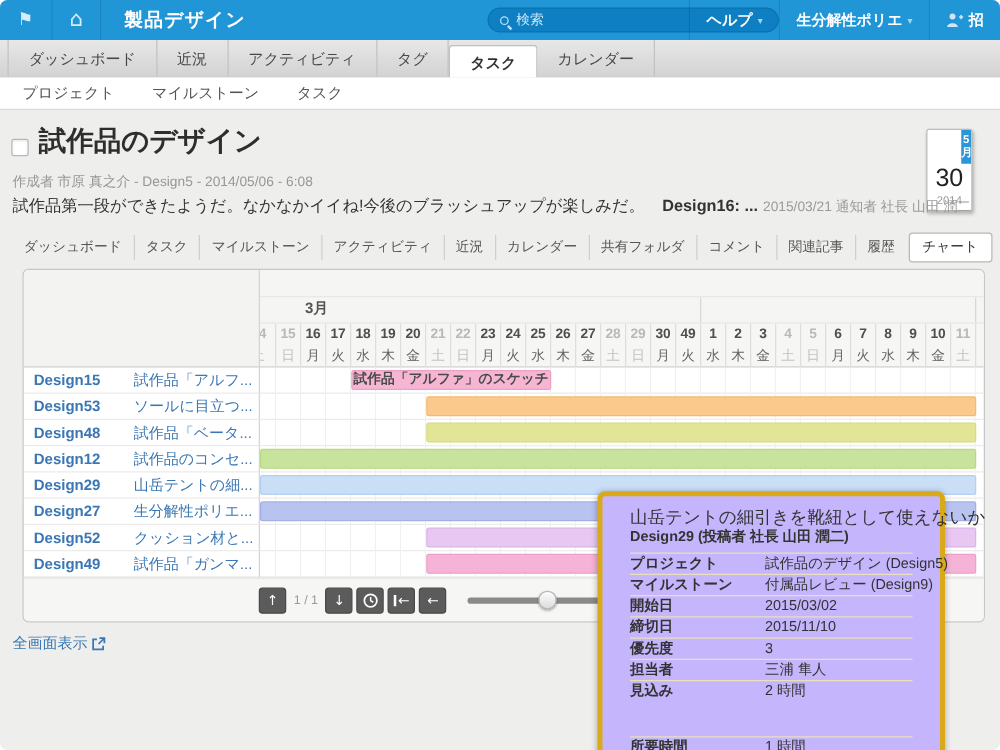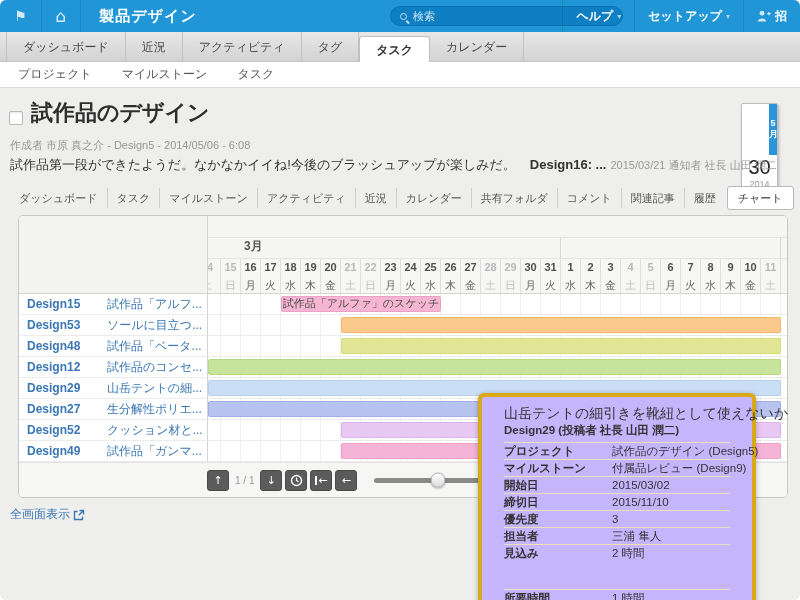--- a/index.html
+++ b/index.html
@@ -30,21 +30,21 @@
   .nav-tab.active { background:#fff; border:1px solid #bfbfbf; border-bottom:none; border-radius:3px 3px 0 0; margin-top:4px; margin-bottom:-1px; line-height:26px; font-weight:bold; color:#333; position:relative; z-index:2; }
 
   
   .sub-nav { position:absolute; left:0; top:62px; width:800px; height:26px; background:#fff; border-bottom:1px solid #d9d9d7; display:flex; align-items:center; padding-left:18px; }
   .sub-item { font-size:12px; color:#555; margin-right:30px; }
 
   
   .checkbox { position:absolute; left:9px; top:111px; width:14px; height:14px; background:#fff; border:1px solid #b9b9b9; border-radius:2px; box-shadow:inset 0 1px 2px rgba(0,0,0,.1); }
   .issue-title { position:absolute; left:31px; top:98px; font-size:22px; font-weight:bold; color:#2e2e2e; }
   .date-badge { position:absolute; left:741px; top:103px; width:37px; background:#fff; border:1px solid #bdbdbd; border-radius:2px; box-shadow:1px 2px 3px rgba(0,0,0,.25); overflow:hidden; text-align:center; }
-  .db-month { background:#2b95d9; color:#fff; font-size:9px; font-weight:bold; padding:14px 0;margin-left:27px; }
+  .db-month { background:#2b95d9; color:#fff; font-size:9px; font-weight:bold; padding:2px 0;margin-left:27px; }
   .db-day { font-size:20px; color:#222; line-height:24px; }
   .db-year { font-size:9px; color:#999; padding-bottom:3px; }
   .issue-meta { position:absolute; left:10px; top:138px; font-size:11px; color:#979797; }
   .issue-comment { position:absolute; left:10px; top:156px; width:780px; font-size:13px; color:#333; white-space:nowrap; overflow:hidden; }
   .issue-comment .ref { font-weight:bold; margin-left:14px; }
   .issue-comment .refmeta { font-size:11px; color:#9a9a9a; margin-left:4px; }
 
   
   .detail-tabs { position:absolute; left:10px; top:186px; display:flex; align-items:center; height:24px; }
   .dtab { font-size:11px; color:#565656; padding:4px 9px; border-right:1px solid #cfcfcd; line-height:12px; }
@@ -65,21 +65,21 @@
   .mlabel { font-size:12px; font-weight:bold; color:#555; padding-left:36px; white-space:nowrap; }
   .days, .dows { display:flex; background:#f6f6f5; }
   .days { height:17px; }
   .dows { height:18px; border-bottom:1px solid #d4d4d4; }
   .dcell { width:20px; flex:none; border-right:1px solid #dedede; font-size:11px; font-weight:bold; color:#4f4f4f; text-align:center; line-height:17px; overflow:hidden; white-space:nowrap; }
   .dows .dcell { font-weight:normal; font-size:11px; color:#666; line-height:18px; }
   .dcell.we { color:#b9b9b9; }
   .dows .dcell.we { color:#c2c2c2; }
   .dcell.clip { width:13px; text-align:left; text-indent:-7px; }
   .grows {}
-  .grow { position:relative; height:21px; border-bottom:1px solid #ececec; background:repeating-linear-gradient(to right,#efefee 0 1px,transparent 1px 20px); background-position:12px 0; }
+  .grow { position:relative; height:21px; border-bottom:1px solid #ececec; background:repeating-linear-gradient(to right,#efefee 0 1px,transparent 1px 20px); background-position:12px 0;font-weight:bold; }
   .bar { position:absolute; top:2px; height:16px; border:1px solid; border-radius:2px; font-size:11px; line-height:13px; text-align:center; color:#4a4a4a; overflow:hidden; white-space:nowrap; }
 
   
   .controls { position:absolute; left:0; right:0; top:246px; height:35px; background:#f6f6f5; border-top:1px solid #e2e2e2; display:flex; align-items:center; }
   .cbtn { width:22px; height:21px; background:#5b5b5b; border:1px solid #4a4a4a; border-radius:3px; color:#fff; font-size:11px; display:flex; align-items:center; justify-content:center; margin-right:3px; font-family:"DejaVu Sans",sans-serif; }
   .cbtn svg { display:block; }
   .page-ind { font-size:10px; color:#999; margin:0 6px 0 3px; white-space:nowrap; }
   .slider { position:relative; width:112px; height:5px; background:#8a8a8a; border-radius:3px; margin-left:14px; }
   .handle { position:absolute; left:57%; top:50%; width:15px; height:15px; transform:translate(-50%,-50%); background:linear-gradient(#fdfdfd,#dcdcdc); border:1px solid #b5b5b5; border-radius:50%; box-shadow:0 1px 2px rgba(0,0,0,.35); }
   .hbar { display:inline-block; width:2px; height:9px; background:#fff; margin-right:1px; }
@@ -112,21 +112,21 @@
     <div class="search">
       <span class="mag"></span>
       <input type="text" placeholder="検索" style="">
     </div>
     <div class="tb-right">
       <div class="tb-link">
           <span>ヘルプ</span>
           <span class="caret uni">▾</span>
         </div>
       <div class="tb-link">
-          <span>セットアップ</span>
+          <span>生分解性ポリエ</span>
           <span class="caret uni">▾</span>
         </div>
       <div class="tb-link">
         <svg class="invite-icon" width="14" height="12" viewBox="0 0 14 12">
             <circle cx="5" cy="3.2" r="2.4" fill="#cfe6f6"></circle>
             <path d="M0.8 11.5 C0.8 7.6 9.2 7.6 9.2 11.5 Z" fill="#cfe6f6"></path>
             <path d="M10.2 3.6 h3.4 M11.9 1.9 v3.4" stroke="#cfe6f6" stroke-width="1.3"></path>
           </svg>
         <span>招</span>
       </div>
@@ -236,21 +236,21 @@
           <div class="dcell we">21</div>
           <div class="dcell we">22</div>
           <div class="dcell">23</div>
           <div class="dcell">24</div>
           <div class="dcell">25</div>
           <div class="dcell">26</div>
           <div class="dcell">27</div>
           <div class="dcell we">28</div>
           <div class="dcell we">29</div>
           <div class="dcell">30</div>
-          <div class="dcell">31</div>
+          <div class="dcell">49</div>
           <div class="dcell">1</div>
           <div class="dcell">2</div>
           <div class="dcell">3</div>
           <div class="dcell we">4</div>
           <div class="dcell we">5</div>
           <div class="dcell">6</div>
           <div class="dcell">7</div>
           <div class="dcell">8</div>
           <div class="dcell">9</div>
           <div class="dcell">10</div>

